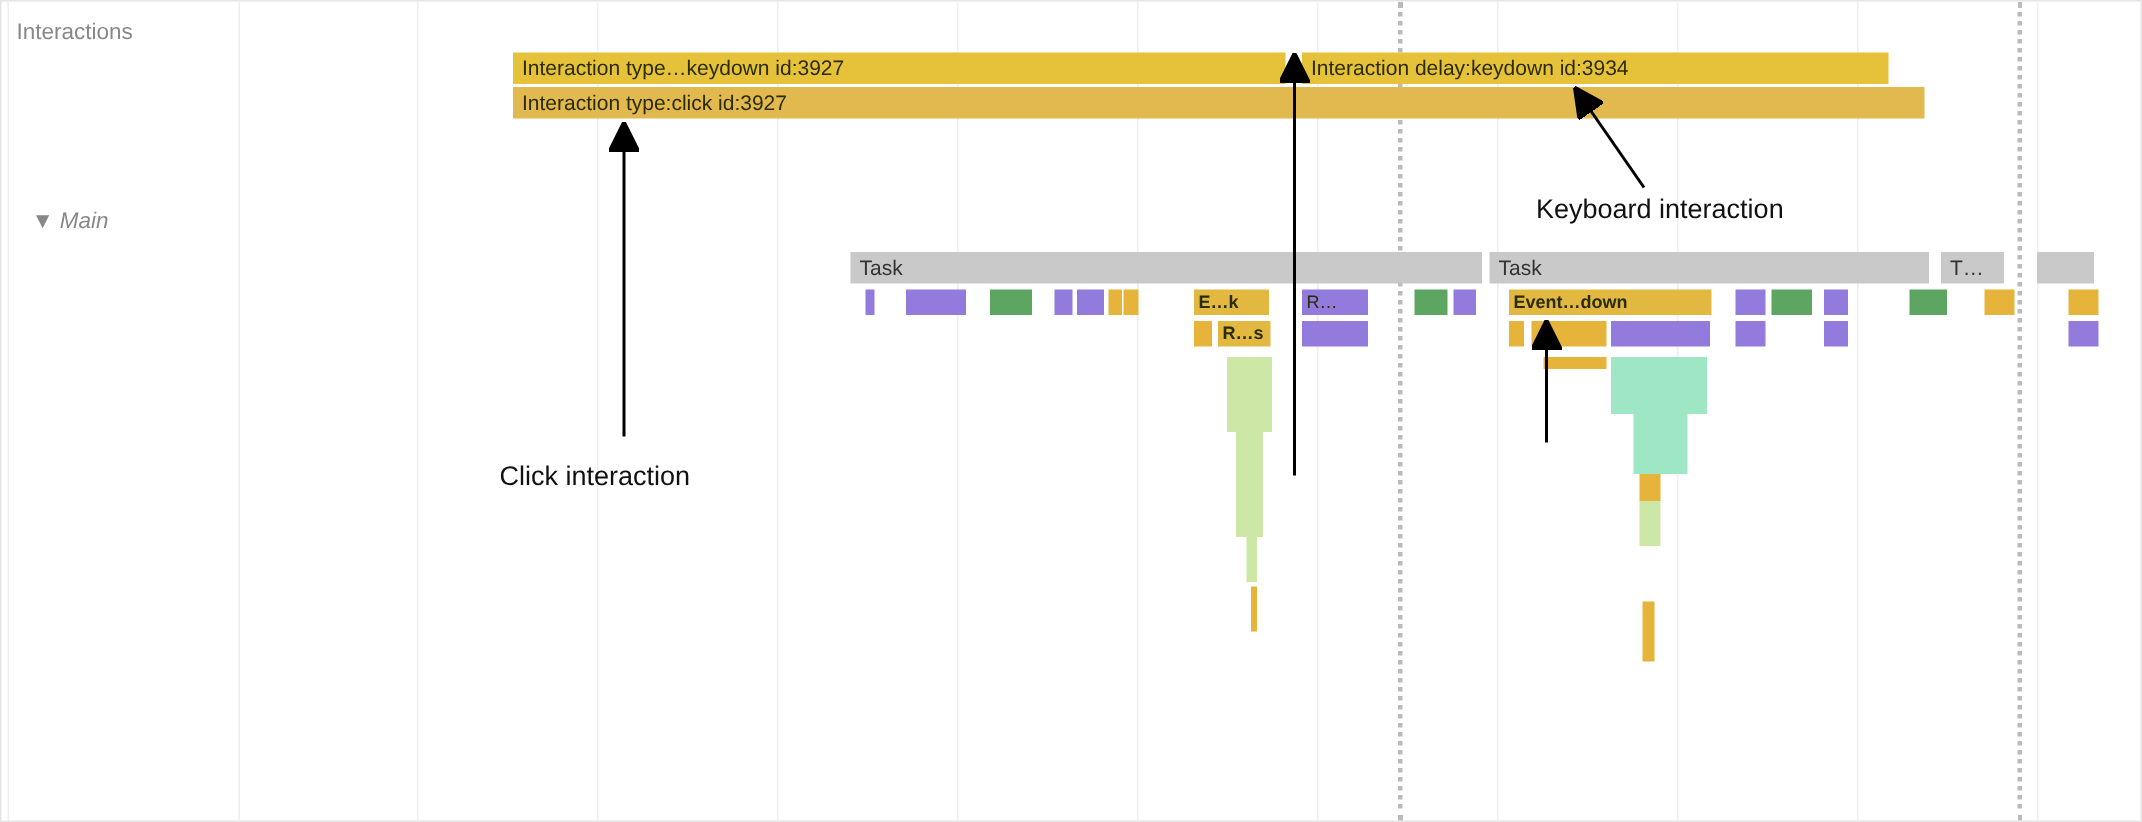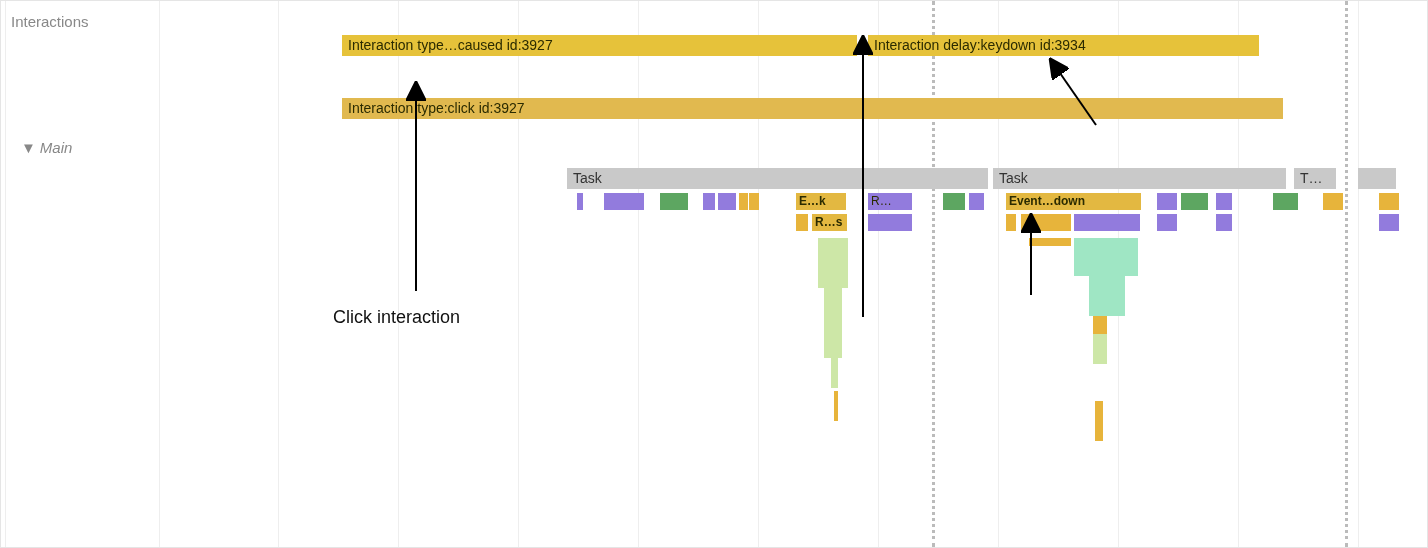--- a/index.html
+++ b/index.html
@@ -12,21 +12,21 @@
 
   
   .track-label { position: absolute; left: 10px; color: #888; font-size: 15px; }
   .disclosure { display: inline-block; margin-right: 4px; color: #888; }
 
   
   .bar { position: absolute; height: 21px; font-size: 14px; line-height: 21px; padding: 0 6px; white-space: nowrap; overflow: hidden; text-overflow: clip; color: #2b2b00; }
   .bar.small { height: 17px; font-size: 12px; line-height: 17px; padding: 0 3px; }
 
   .interaction1 { background: #e6c23a; }
-  .interaction2 { background: #e1b94f; margin-top: 40px; }
+  .interaction2 { background: #e1b94f; }
   .taskGrey { background: #c9c9c9; color: #333; }
   .purple { background: #927bdd; }
   .green  { background: #5da661; }
   .ygold  { background: #e7b43b; }
   .ygold2 { background: #e3b841; font-weight: bold; }
   .lgreen { background: #cde7a7; }
   .mint   { background: #9fe6c4; }
 
   
   .annotation { position: absolute; font-size: 18px; color: #111; line-height: 1.3; }
@@ -57,21 +57,21 @@
       <div class="dotted" style="left: 931px;"></div>
       <div class="dotted" style="left: 1344px;"></div>
     </div>
 
   <div class="track-label" style="top:12px;">Interactions</div>
   <div class="track-label" style="top:138px; left:20px;font-style:italic;">
     <span class="disclosure">▼</span><span>Main</span>
   </div>
 
   <div id="interactions">
-      <div class="bar interaction1" style="left: 341px; top: 34px; width: 515px;">Interaction type…caused id:3927</div>
+      <div class="bar interaction1" style="left: 341px; top: 34px; width: 515px;">Interaction type…keydown id:3927</div>
       <div class="bar interaction1" style="left: 867px; top: 34px; width: 391px;">Interaction delay:keydown id:3934</div>
       <div class="bar interaction2" style="left: 341px; top: 57px; width: 941px;">Interaction type:click id:3927</div>
     </div>
 
   <div id="tasks">
       <div class="bar taskGrey" style="left: 566px; top: 167px; width: 421px;">Task</div>
       <div class="bar taskGrey" style="left: 992px; top: 167px; width: 293px;">Task</div>
       <div class="bar taskGrey" style="left: 1293px; top: 167px; width: 42px;">T…</div>
       <div class="bar taskGrey" style="left: 1357px; top: 167px; width: 38px;"></div>
     </div>
@@ -114,20 +114,21 @@
       <div class="bar ygold" style="left: 833px; top: 390px; width: 4px; height: 30px; padding: 0px;"></div>
       <div class="bar ygold" style="left: 1028px; top: 237px; width: 42px; height: 8px; padding: 0px;"></div>
       <div class="bar mint" style="left: 1073px; top: 237px; width: 64px; height: 38px; padding: 0px;"></div>
       <div class="bar mint" style="left: 1088px; top: 275px; width: 36px; height: 40px; padding: 0px;"></div>
       <div class="bar ygold" style="left: 1092px; top: 315px; width: 14px; height: 18px; padding: 0px;"></div>
       <div class="bar lgreen" style="left: 1092px; top: 333px; width: 14px; height: 30px; padding: 0px;"></div>
       <div class="bar ygold" style="left: 1094px; top: 400px; width: 8px; height: 40px; padding: 0px;"></div>
     </div>
 
   <div class="annotation" style="left:332px; top:293px;margin-top:12px;">Click interaction</div>
+  <div class="annotation" style="left:1023px; top:127px;">Keyboard interaction</div>
 
   <svg class="arrow" style="left:0;top:0;" width="1428" height="548">
     <defs>
       <marker id="ah" markerWidth="10" markerHeight="10" refX="7" refY="5" orient="auto">
         <path d="M0,0 L10,5 L0,10 z" fill="#000"></path>
       </marker>
     </defs>
 
     <line x1="415" y1="290" x2="415" y2="86" stroke="#000" stroke-width="2" marker-end="url(#ah)"></line>
 

